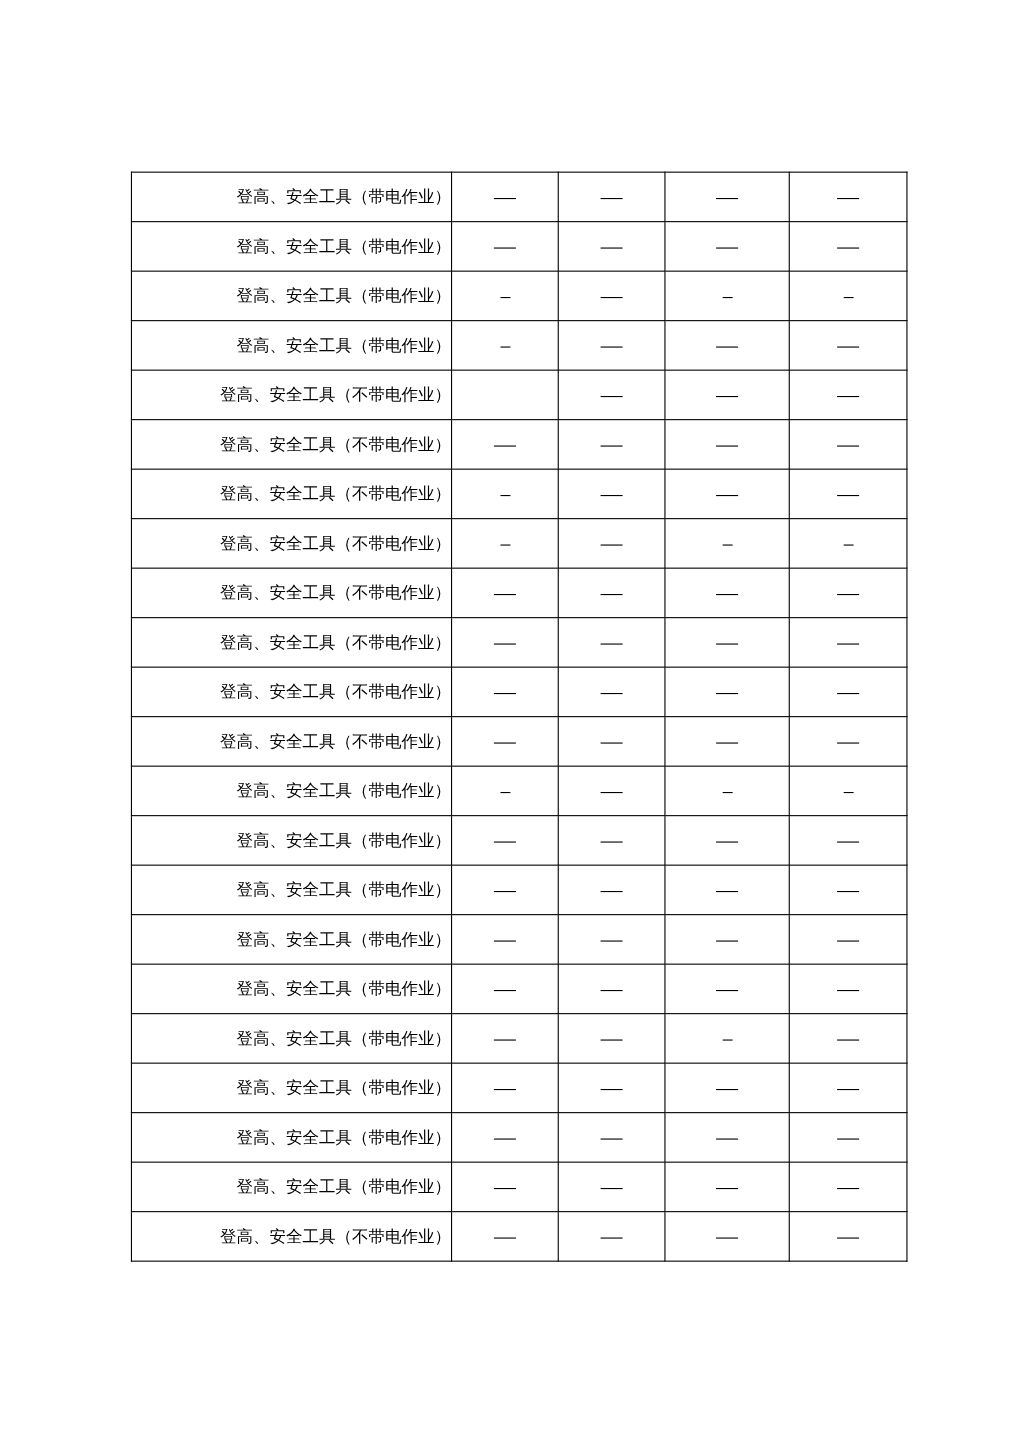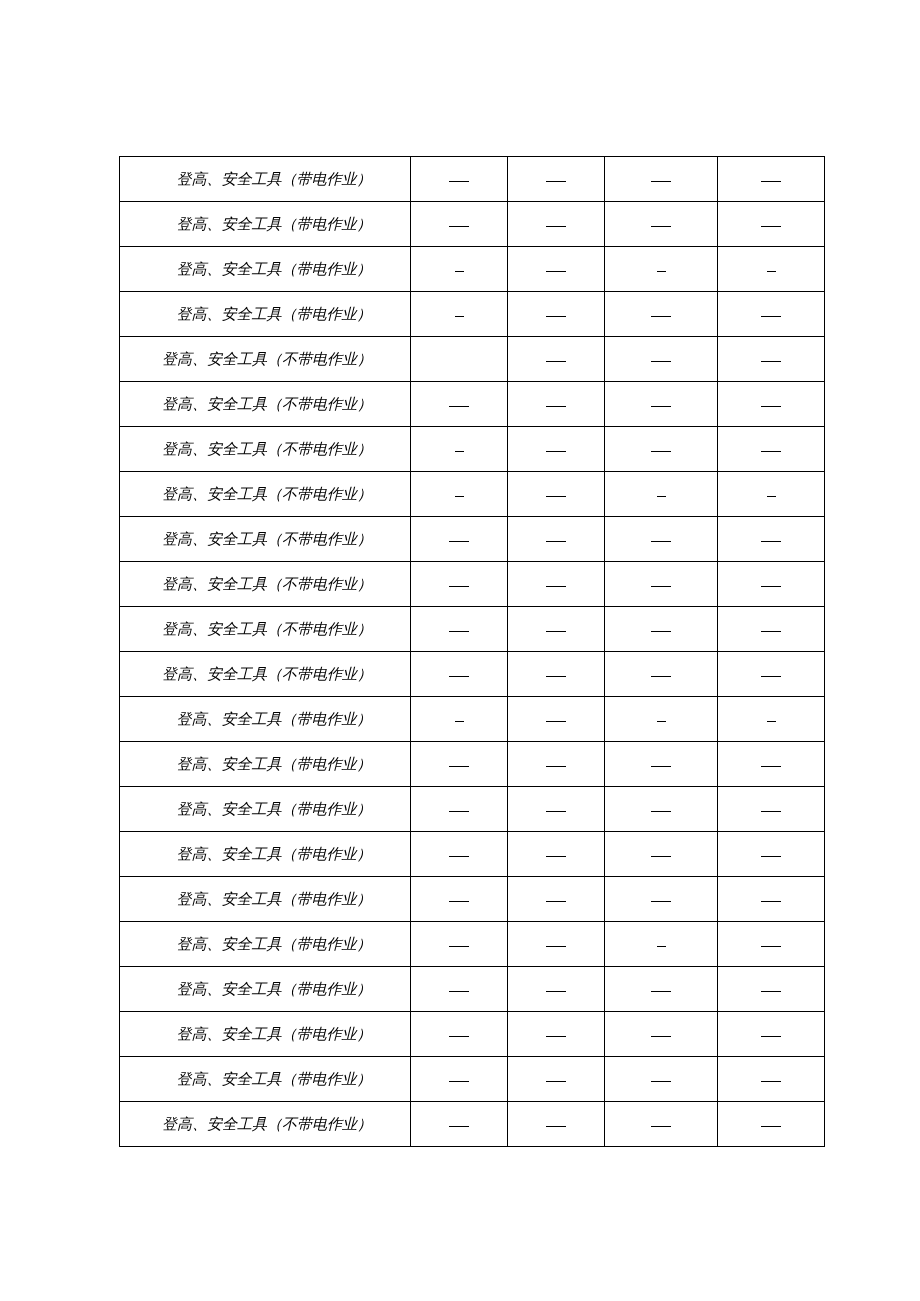--- a/index.html
+++ b/index.html
@@ -26,23 +26,22 @@
   }
   table.data td {
     border: 1px solid #000;
     height: 44px;
     vertical-align: middle;
     text-align: center;
     padding: 0;
   }
   table.data td.col0 {
     width: 272px;
-    text-align: center;
+    text-align: right;
     padding-left: 4px;
-    font-style: italic;
   }
   table.data td.col0.indent {
     padding-left: 18px;
   }
   table.data td.col1 { width: 96px; }
   table.data td.col2 { width: 96px; }
   table.data td.col3 { width: 112px; }
   table.data td.col4 { width: 106px; }
   .one {
     display: inline-block;

